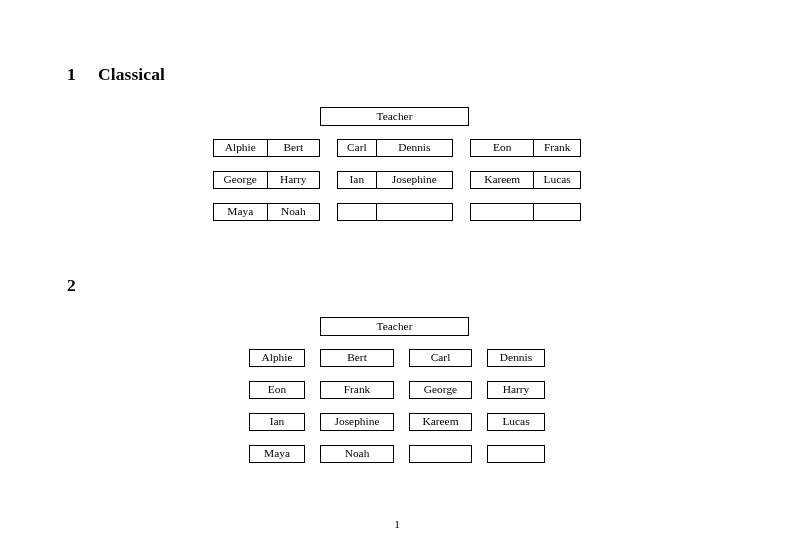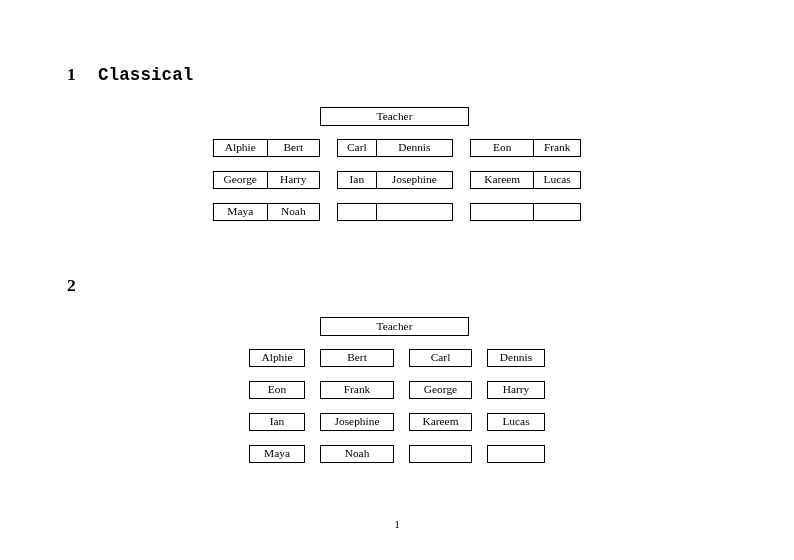--- a/index.html
+++ b/index.html
@@ -32,21 +32,20 @@
     font-size: 17.5px;
     letter-spacing: 0.1px;
     white-space: nowrap;
   }
   .section-heading .sec-num {
     width: 31px;
     display: inline-block;
   }
   .section-heading .sec-title {
     display: inline-block;
-    font-family: Liberation Mono, monospace;
   }
 
   #heading-classical   { left: 67px;  top: 64px; }
   #heading-distributed { left: 67px;  top: 275px; }
 
   
   .tbox {
     position: absolute;
     box-sizing: border-box;
     border: 1px solid #000000;

